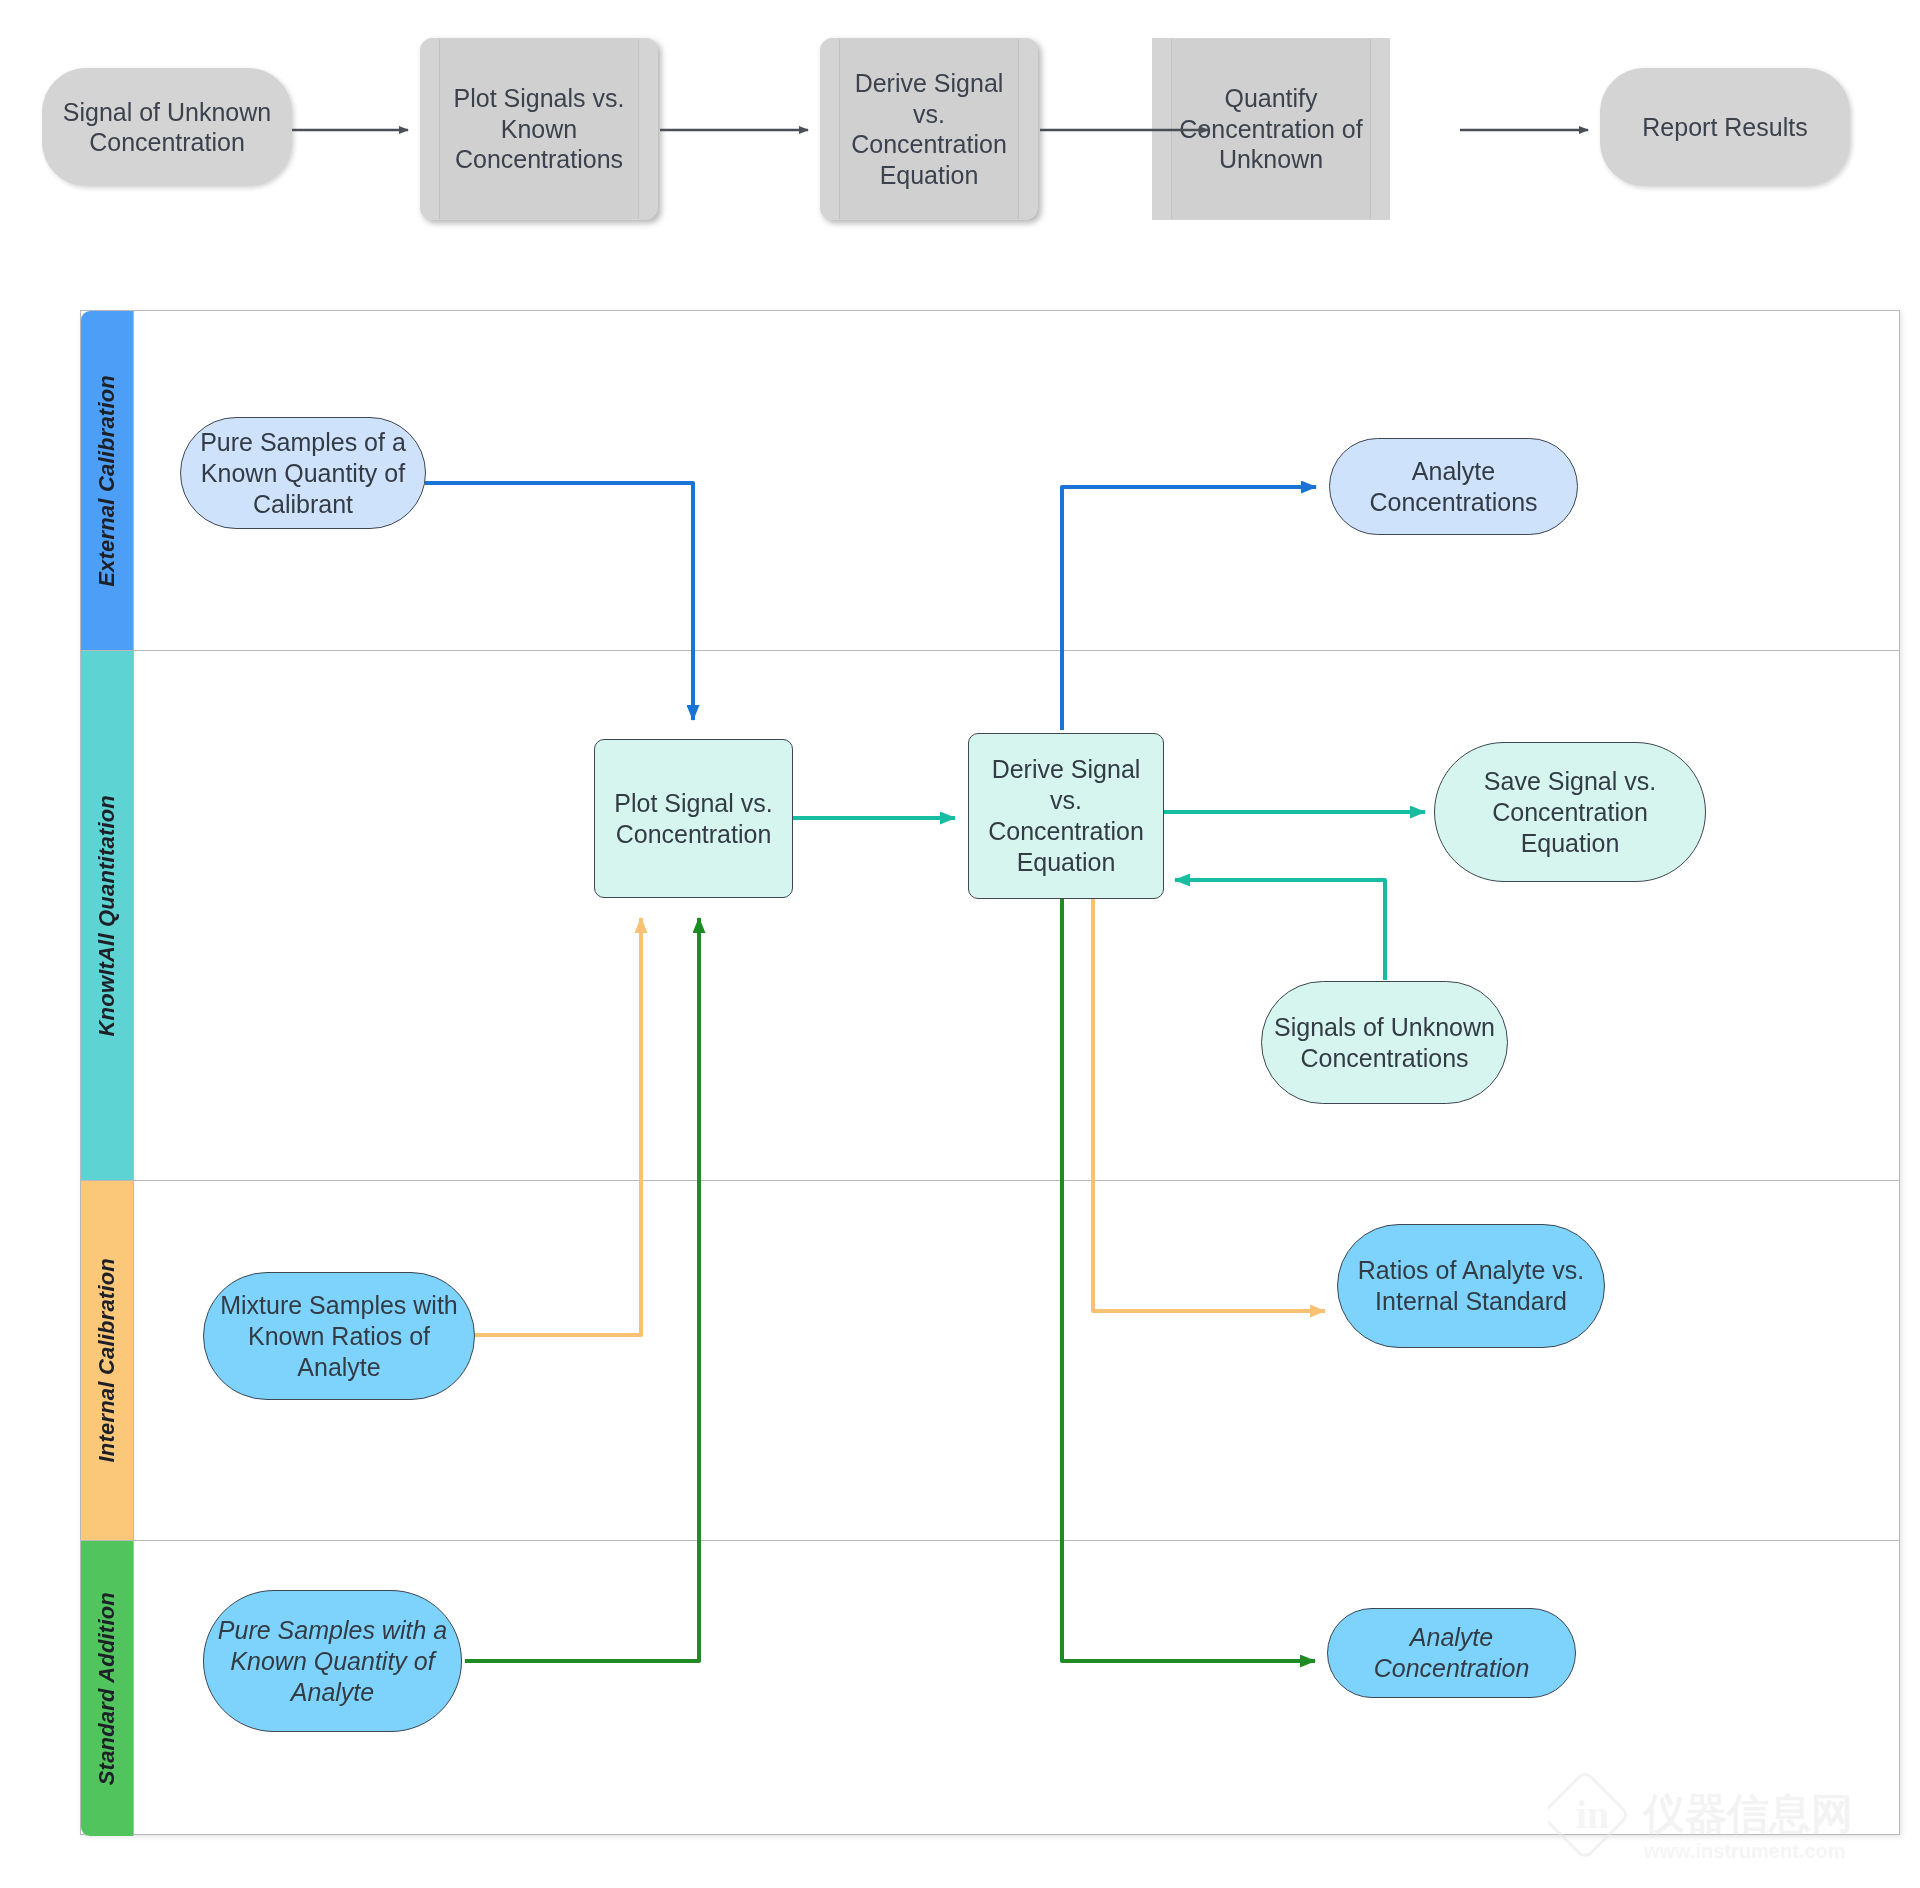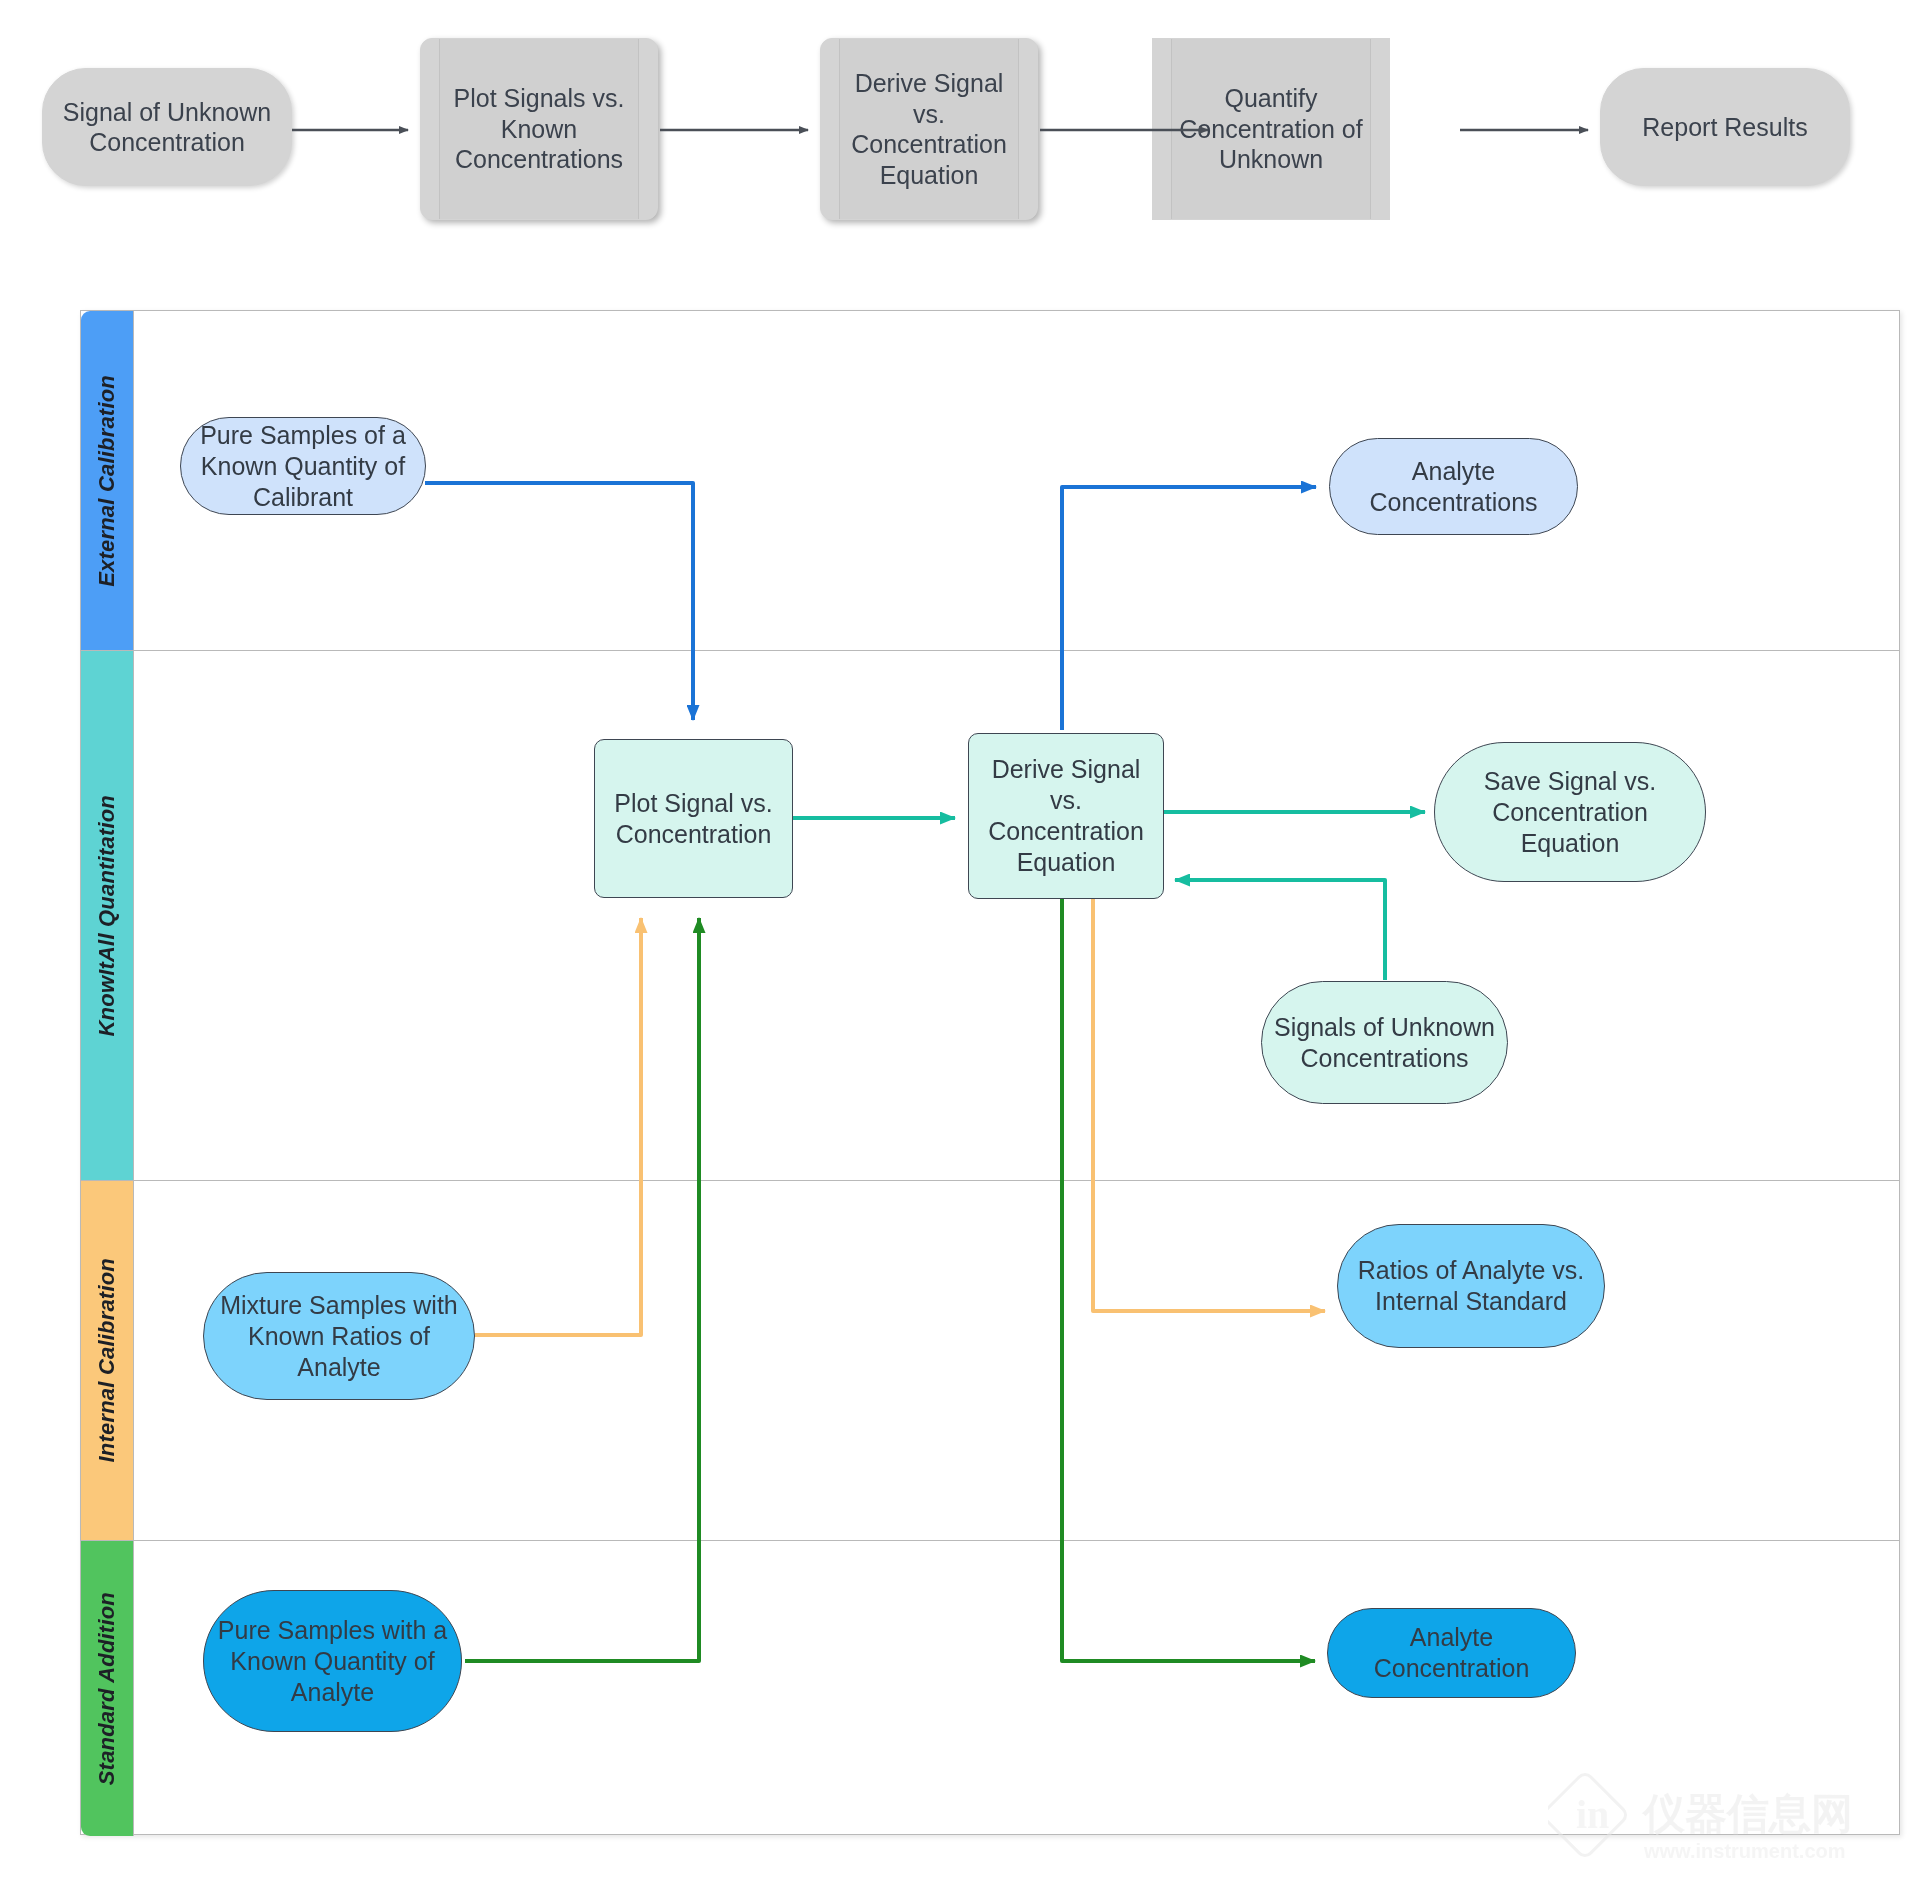--- a/index.html
+++ b/index.html
@@ -112,21 +112,21 @@
     border: 1px solid #3e4652;
     padding: 2px 10px;
     z-index: 6;
   }
   .node.stadium { border-radius: 999px; }
   .node.rect { border-radius: 10px; }
 
   .fill-blue   { background: #cfe2fb; }
   .fill-teal   { background: #d6f5ee; }
   .fill-yellow { background: #7dd3fc; }
-  .fill-green  { background: #0ea5e9; }
+  .fill-green  { background: #7dd3fc; font-style: italic; }
 
   
   #links { position: absolute; left: 0; top: 0; width: 1920px; height: 1888px; z-index: 3; }
 
   
   #watermark {
     position: absolute;
     right: 42px;
     bottom: 10px;
     width: 330px;
@@ -237,21 +237,21 @@
 
     <path d="M475,1335 L641,1335 L641,918" stroke="#f9c172" stroke-width="4" fill="none" stroke-linejoin="round" marker-end="url(#ah-orange)"></path>
 
     <path d="M1093,880 L1093,1311 L1325,1311" stroke="#f9c172" stroke-width="4" fill="none" stroke-linejoin="round" marker-end="url(#ah-orange)"></path>
 
     <path d="M465,1661 L699,1661 L699,918" stroke="#1f8b23" stroke-width="4" fill="none" stroke-linejoin="round" marker-end="url(#ah-green)"></path>
 
     <path d="M1062,880 L1062,1661 L1315,1661" stroke="#1f8b23" stroke-width="4" fill="none" stroke-linejoin="round" marker-end="url(#ah-green)"></path>
   </svg>
 
-  <div class="node stadium fill-blue" style="left:180px; top:417px; width:246px; height:98px;">
+  <div class="node stadium fill-blue" style="left:180px; top:417px; width:246px; height:112px;">
     <span>Pure Samples of a Known Quantity of Calibrant</span>
   </div>
 
   <div class="node stadium fill-blue" style="left:1329px; top:438px; width:249px; height:97px;">
     <span>Analyte Concentrations</span>
   </div>
 
   <div class="node rect fill-teal" style="left:594px; top:739px; width:199px; height:159px;">
     <span>Plot Signal vs. Concentration</span>
   </div>

